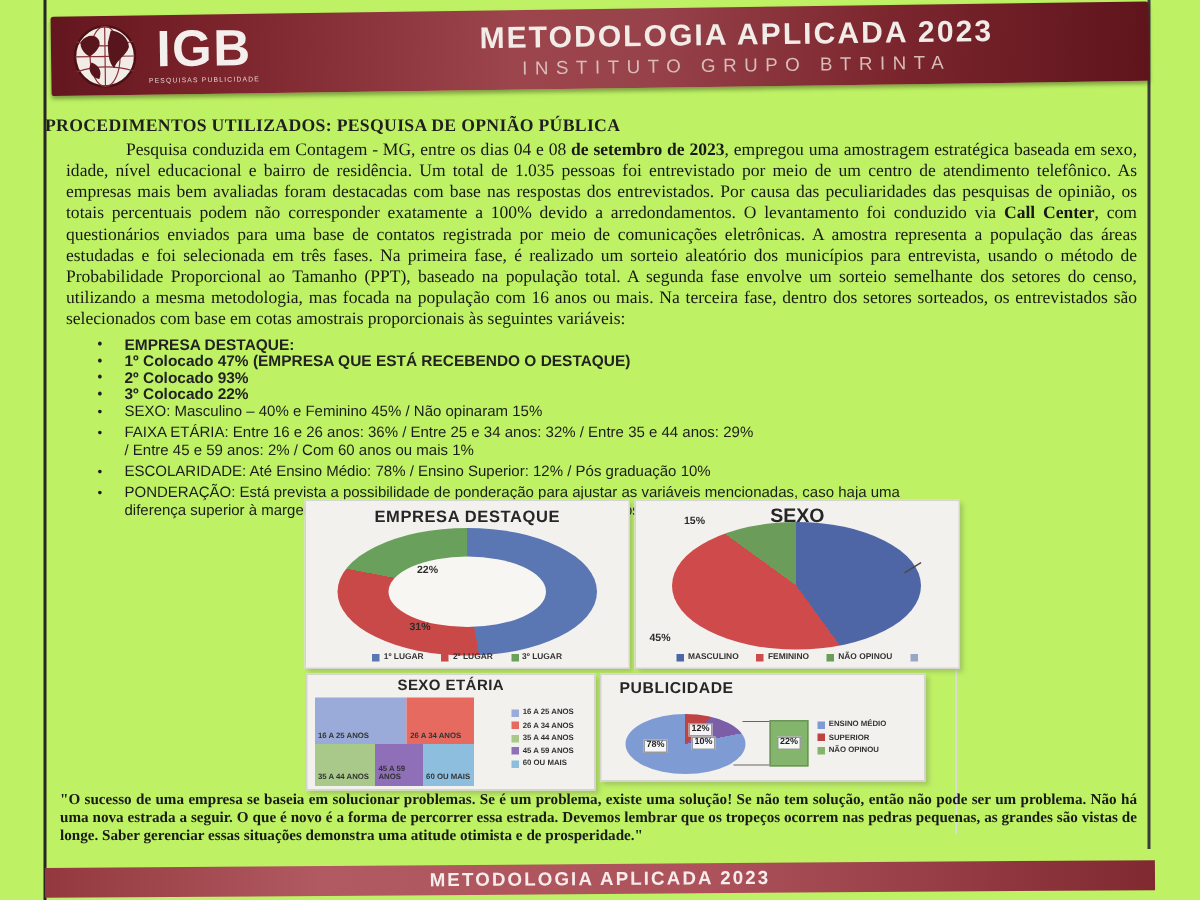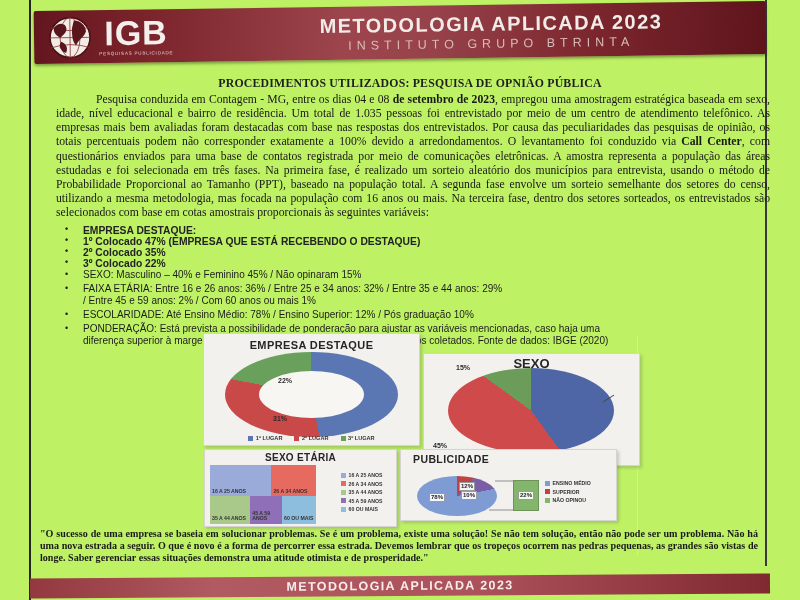--- a/index.html
+++ b/index.html
@@ -23,27 +23,27 @@
   .logo { display:flex; align-items:center; gap:7px; width:208px; padding-left:14px; }
   .logo-col { display:flex; flex-direction:column; align-items:center; }
   .logo-igb { font-size:34px; font-weight:bold; color:#f4efec; line-height:0.95; letter-spacing:1px; }
   .logo-sub { font-size:4.5px; color:#e3d2cf; letter-spacing:0.8px; margin-top:1px; white-space:nowrap; }
   .banner-center { flex:1; text-align:center; padding-right:26px; }
   .banner-title { font-size:20px; font-weight:bold; color:#f2ece8; letter-spacing:1.4px; }
   .banner-subtitle { font-size:12.5px; color:#d8bcba; letter-spacing:5px; margin-top:1px; }
 
   
   .doc-heading {
-    position:absolute; left:30px; top:76px; width:760px; text-align:center;
+    position:absolute; left:30px; top:76px; width:760px; 
     font-family:"Liberation Serif", serif; font-size:11.8px; font-weight:bold; color:#1f1f1f; letter-spacing:.2px;
   }
   .body-par {
     position:absolute; left:44px; top:93px; width:714px;
     font-family:"Liberation Serif", serif; font-size:11.7px; line-height:1.21;
-    text-align:justify; color:#181818; text-indent:40px;margin-left:12px;
+    text-align:justify; color:#181818; text-indent:40px;
   }
   ul { list-style:none; }
   .bullets1 { position:absolute; left:62px; top:225px; width:640px; }
   .bullets1 li { position:relative; padding-left:21px; font-size:10.3px; font-weight:bold; color:#222; line-height:1.08; }
   .bullets2 { position:absolute; left:62px; top:269px; width:690px; }
   .bullets2 li { position:relative; padding-left:21px; font-size:10px; color:#1c1c1c; line-height:1.23; margin-bottom:1.5px; white-space:pre-line; }
   .bullets1 li::before, .bullets2 li::before { content:"•"; position:absolute; left:3px; top:0; font-size:9px; }
 
   
   .card { position:absolute; background:#f2f1ee; border:1px solid #d6d4cf; box-shadow:2px 2px 3px rgba(90,90,90,.28); }
@@ -54,21 +54,21 @@
   .lg { display:flex; align-items:center; gap:2.5px; font-size:5.6px; font-weight:bold; color:#333; white-space:nowrap; }
   .sw { width:5px; height:5px; display:inline-block; flex:0 0 auto; }
   .sw-ghost { background:#9aa7c4; }
 
   #card-empresa { left:203px; top:333px; width:217px; height:113px; }
   #card-empresa .card-title { font-size:11px; margin-top:5px; letter-spacing:.4px; }
   .donut-wrap { position:relative; width:173px; height:85px; margin:1px auto 0; }
   .donut { width:173px; height:85px; border-radius:50%; position:relative; }
   .donut::after { content:""; position:absolute; left:34px; top:19px; width:105px; height:47px; border-radius:50%; background:#f7f6f3; }
 
-  #card-sexo { left:423px; top:333px; width:217px; height:113px;margin-top:20px; }
+  #card-sexo { left:423px; top:333px; width:217px; height:113px; }
   #card-sexo .card-title { font-size:13px; margin-top:2px; }
   .sexo-pie { position:absolute; left:24px; top:14px; width:166px; height:85px; border-radius:50%; }
   .leader-40 { position:absolute; left:178px; top:44px; width:13px; height:1px; background:#4a4a4a; transform:rotate(-32deg); }
 
   #card-faixa { left:204px; top:449px; width:193px; height:78px; }
   #card-faixa .card-title { font-size:10px; margin-top:2px; letter-spacing:.3px; }
   .tm { position:absolute; left:5px; top:15px; width:106px; height:59px; }
   .tm-rect { position:absolute; display:flex; align-items:flex-end; padding:2px 2px; font-size:5.2px; font-weight:bold; color:#333; line-height:1.1; overflow:hidden; }
   .tm-r1 { left:0; top:0; width:58%; height:53%; }
   .tm-r2 { left:58%; top:0; width:42%; height:53%; }
@@ -132,21 +132,21 @@
     </div>
   </div>
 
   <div class="doc-heading">PROCEDIMENTOS UTILIZADOS: PESQUISA DE OPNIÃO PÚBLICA</div>
 
   <p class="body-par"><span>Pesquisa conduzida em Contagem - MG, entre os dias 04 e 08 </span><b>de setembro de 2023</b><span>, empregou uma amostragem estratégica baseada em sexo, idade, nível educacional e bairro de residência. Um total de 1.035 pessoas foi entrevistado por meio de um centro de atendimento telefônico. As empresas mais bem avaliadas foram destacadas com base nas respostas dos entrevistados. Por causa das peculiaridades das pesquisas de opinião, os totais percentuais podem não corresponder exatamente a 100% devido a arredondamentos. O levantamento foi conduzido via </span><b>Call Center</b><span>, com questionários enviados para uma base de contatos registrada por meio de comunicações eletrônicas. A amostra representa a população das áreas estudadas e foi selecionada em três fases. Na primeira fase, é realizado um sorteio aleatório dos municípios para entrevista, usando o método de Probabilidade Proporcional ao Tamanho (PPT), baseado na população total. A segunda fase envolve um sorteio semelhante dos setores do censo, utilizando a mesma metodologia, mas focada na população com 16 anos ou mais. Na terceira fase, dentro dos setores sorteados, os entrevistados são selecionados com base em cotas amostrais proporcionais às seguintes variáveis:</span></p>
 
   <ul class="bullets1">
     <li>EMPRESA DESTAQUE:</li>
     <li>1º Colocado 47% (EMPRESA QUE ESTÁ RECEBENDO O DESTAQUE)</li>
-    <li>2º Colocado 35%</li>
+    <li>2º Colocado 93%</li>
     <li>3º Colocado 22%</li>
   </ul>
 
   <ul class="bullets2">
     <li>SEXO: Masculino – 40% e Feminino 45% / Não opinaram 15%</li>
     <li>FAIXA ETÁRIA: Entre 16 e 26 anos: 36% / Entre 25 e 34 anos: 32% / Entre 35 e 44 anos: 29%
 / Entre 45 e 59 anos: 2% / Com 60 anos ou mais 1%</li>
     <li>ESCOLARIDADE: Até Ensino Médio: 78% / Ensino Superior: 12% / Pós graduação 10%</li>
     <li>PONDERAÇÃO: Está prevista a possibilidade de ponderação para ajustar as variáveis mencionadas, caso haja uma
 diferença superior à margem de erro da pesquisa entre a amostra e os dados coletados. Fonte de dados: IBGE (2020)</li>

